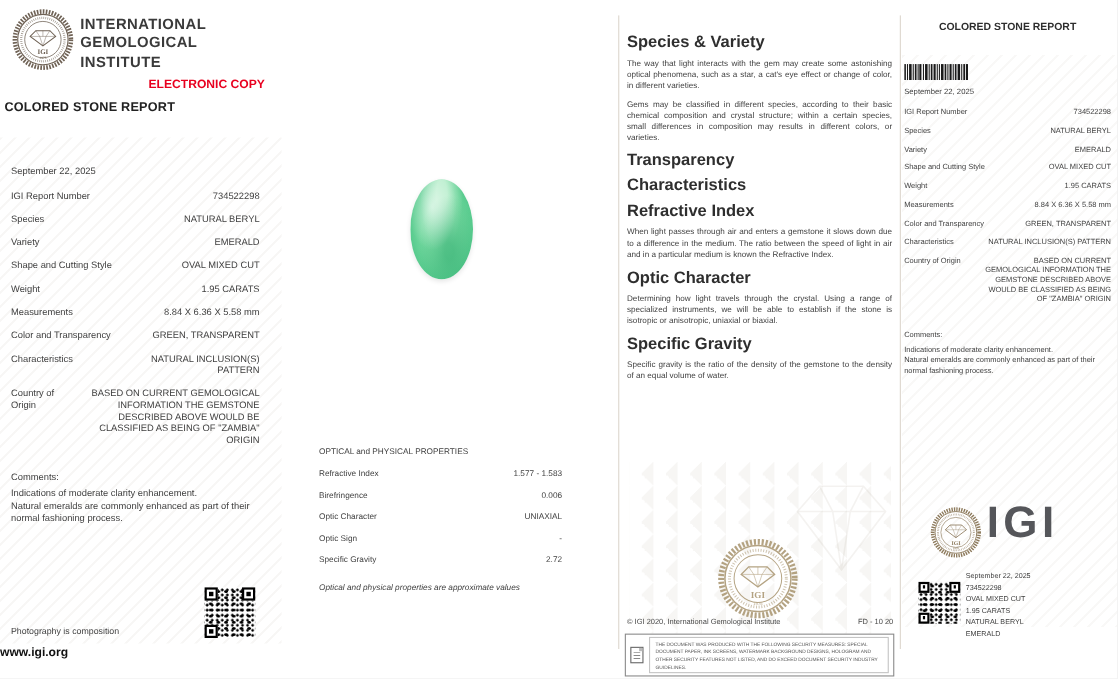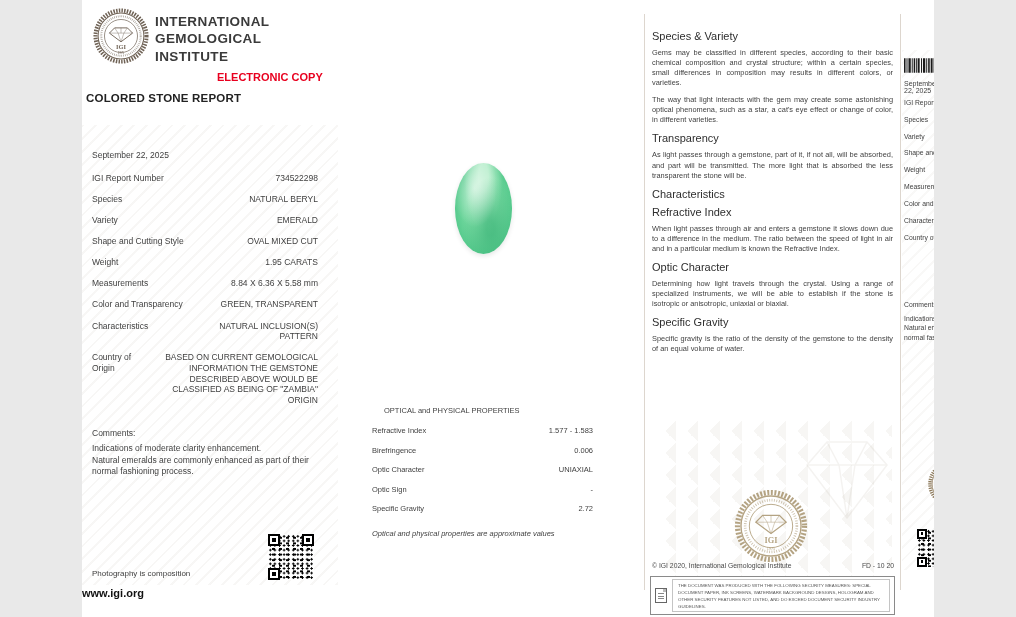--- a/index.html
+++ b/index.html
@@ -1,16 +1,16 @@
 <!DOCTYPE html>
 <html><head>
 <meta charset="utf-8">
 <style>
   html,body{margin:0;padding:0;background:#e9e9e9;}
-  #page{position:relative;width:852px;height:617px;background:#ffffff;overflow:hidden;
+  #page{position:relative;width:1016px;height:617px;background:#ffffff;overflow:hidden;
         font-family:"Liberation Sans",sans-serif;color:#3f3f3f;margin:0 auto;}
   .abs{position:absolute;}
 
   
   .wm-hatch-left{left:0;top:125px;width:256px;height:460px;
      background:repeating-linear-gradient(135deg,rgba(150,138,120,.07) 0 2px,transparent 2px 9px);}
   .wm-hatch-right{left:820px;top:50px;width:196px;height:520px;
      background:repeating-linear-gradient(135deg,rgba(150,138,120,.06) 0 2px,transparent 2px 9px);}
   .wm-zigzag{left:572px;top:420px;width:238px;height:175px;opacity:.06;
      background:conic-gradient(from 45deg at 50% 50%,#7a6a50 0 90deg,transparent 90deg 360deg);
@@ -55,27 +55,27 @@
   .gem{left:373px;top:163px;width:57px;height:91px;border-radius:50%;
     background:
       radial-gradient(ellipse at 35% 28%,rgba(255,255,255,.55),transparent 42%),
       radial-gradient(ellipse at 62% 72%,rgba(60,180,120,.7) 8%,transparent 55%),
       radial-gradient(ellipse at 50% 15%,#b9eecd 0 12%,transparent 48%),
       radial-gradient(ellipse at 50% 50%,#82e0a9 30%,#58cb8e 70%,#49b87d 100%);
     box-shadow:0 2px 5px rgba(0,0,0,.10);}
 
   
   .optical{left:290px;top:406px;width:221px;font-size:7.5px;}
-  .optical-title{margin-bottom:11px;margin-left:12px;}
+  .optical-title{margin-bottom:11px;}
   .orow{display:flex;justify-content:space-between;margin-bottom:10.5px;}
   .optical-note{margin-top:16px;font-style:italic;}
 
   
   .edu{left:570px;top:30px;width:241px;}
-  .edu-h{font-size:11px;margin:0 0 6px 0;font-weight:normal;color:#2e2e2e;}
+  .edu-h{font-size:15px;margin:0 0 6px 0;font-weight:bold;color:#2e2e2e;}
   .edu-p{font-size:7.4px;line-height:1.36;text-align:justify;margin:0 0 7px 0;}
   .edu-sec{margin-bottom:6px;}
 
   .copyright-row{left:570px;top:562px;width:242px;display:flex;justify-content:space-between;
                  font-size:6.8px;color:#4a4a4a;}
   .security-box{left:568px;top:576px;width:245px;box-sizing:border-box;border:1px solid #8a8a8a;
                 padding:2px 4px;display:flex;gap:5px;align-items:center;background:#fff;}
   .doc-icon{width:10px;height:13px;border:1px solid #666;position:relative;flex:0 0 auto;background:#fff;}
   .doc-icon::before{content:"";position:absolute;top:0;right:0;width:3px;height:3px;background:#bbb;}
   .doc-icon::after{content:"";position:absolute;left:2px;top:4px;right:2px;height:7px;
@@ -224,26 +224,25 @@
     <div class="orow">
       <span>Specific Gravity</span>
       <span>2.72</span>
     </div>
     <div class="optical-note">Optical and physical properties are approximate values</div>
   </div>
 
   <div class="abs edu">
     <section class="edu-sec">
       <h4 class="edu-h">Species &amp; Variety</h4>
+      <p class="edu-p">The way that light interacts with the gem may create some astonishing optical phenomena, such as a star, a cat's eye effect or change of color, in different varieties.</p>
       <p class="edu-p">Gems may be classified in different species, according to their basic chemical composition and crystal structure; within a certain species, small differences in composition may results in different colors, or varieties.</p>
-      <p class="edu-p">The way that light interacts with the gem may create some astonishing optical phenomena, such as a star, a cat's eye effect or change of color, in different varieties.</p>
     </section>
     <section class="edu-sec">
       <h4 class="edu-h">Transparency</h4>
-      <p class="edu-p">As light passes through a gemstone, part of it, if not all, will be absorbed, and part will be transmitted. The more light that is absorbed the less transparent the stone will be.</p>
     </section>
     <section class="edu-sec">
       <h4 class="edu-h">Characteristics</h4>
     </section>
     <section class="edu-sec">
       <h4 class="edu-h">Refractive Index</h4>
       <p class="edu-p">When light passes through air and enters a gemstone it slows down due to a difference in the medium. The ratio between the speed of light in air and in a particular medium is known the Refractive Index.</p>
     </section>
     <section class="edu-sec">
       <h4 class="edu-h">Optic Character</h4>

